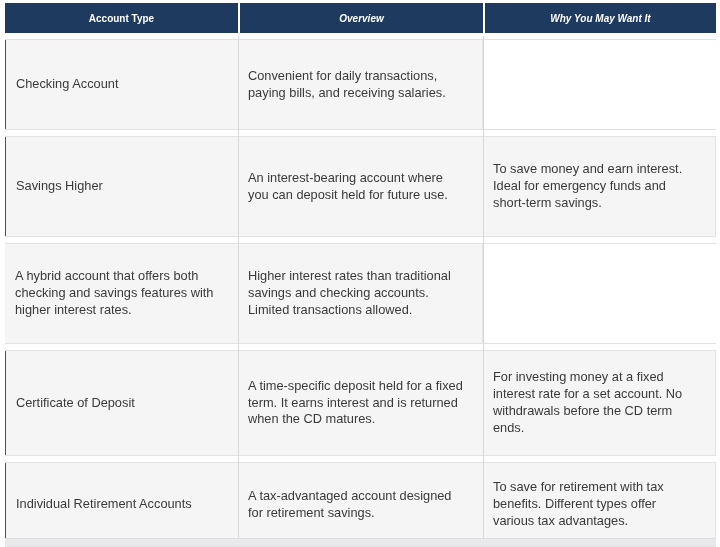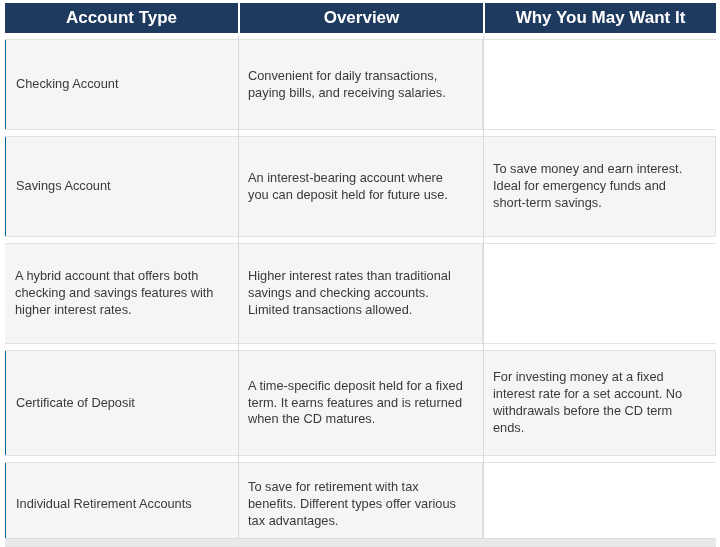--- a/index.html
+++ b/index.html
@@ -26,25 +26,26 @@
     grid-template-columns: 233px 245px 1fr;
     height: 30px;
     background: #1e3a5f;
     margin-bottom: 6px;
   }
   .th {
     display: flex;
     align-items: center;
     justify-content: center;
     color: #ffffff;
-    font-size: 17px;
+    font-size: 10px;
     font-weight: bold;
   }
   .th + .th {
     border-left: 2px solid #ffffff;
+    font-style: italic;
   }
   .row {
     display: grid;
     grid-template-columns: 233px 245px 1fr;
     margin-bottom: 6px;
     border-top: 1px solid #e2e2e4;
     border-bottom: 1px solid #e2e2e4;
   }
   .cell {
     background: #f5f5f6;
@@ -97,38 +98,39 @@
       <div class="th">Overview</div>
       <div class="th">Why You May Want It</div>
     </div>
 
     <div class="row r1">
       <div class="cell first">Checking Account</div>
       <div class="cell last">Convenient for daily transactions, paying bills, and receiving salaries.</div>
     </div>
 
     <div class="row r2">
-      <div class="cell first">Savings Account</div>
+      <div class="cell first">Savings Higher</div>
       <div class="cell">An interest-bearing account where you can deposit held for future use.</div>
       <div class="cell last">To save money and earn interest. Ideal for emergency funds and short-term savings.</div>
     </div>
 
     <div class="row r3">
       <div class="cell">A hybrid account that offers both checking and savings features with higher interest rates.</div>
       <div class="cell last">Higher interest rates than traditional savings and checking accounts. Limited transactions allowed.</div>
     </div>
 
     <div class="row r4">
       <div class="cell first">Certificate of Deposit</div>
-      <div class="cell">A time-specific deposit held for a fixed term. It earns features and is returned when the CD matures.</div>
+      <div class="cell">A time-specific deposit held for a fixed term. It earns interest and is returned when the CD matures.</div>
       <div class="cell last">For investing money at a fixed interest rate for a set account. No withdrawals before the CD term ends.</div>
     </div>
 
     <div class="row r5">
       <div class="cell first">Individual Retirement Accounts</div>
+      <div class="cell">A tax-advantaged account designed for retirement savings.</div>
       <div class="cell last">To save for retirement with tax benefits. Different types offer various tax advantages.</div>
     </div>
 
   </div>
 
   <div class="vline v1"></div>
   <div class="vline v2"></div>
   <div class="footer-strip"></div>
 </div>
 

